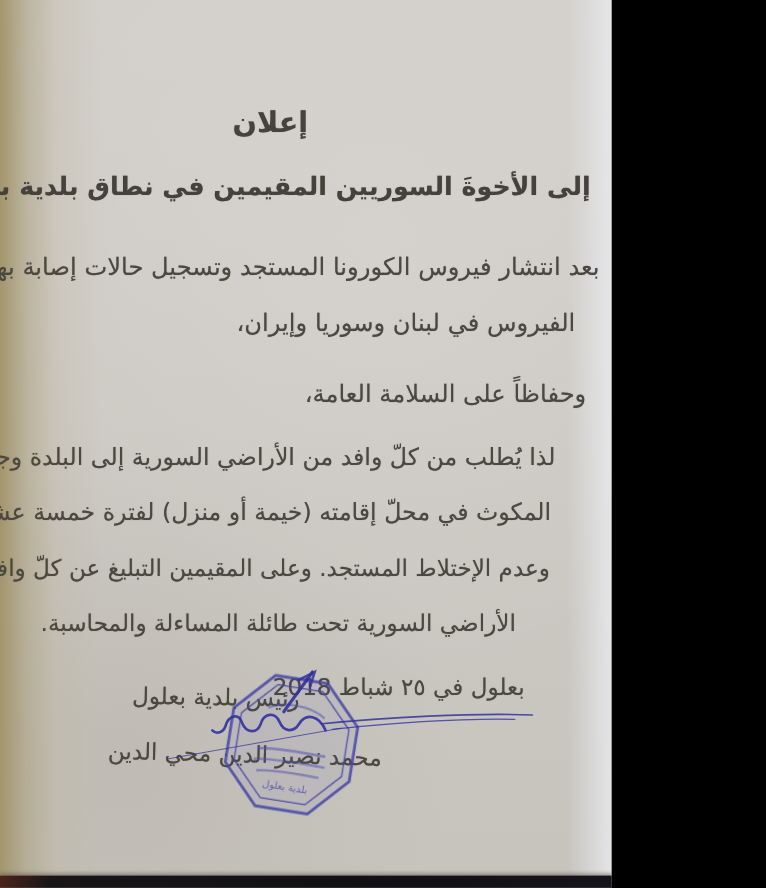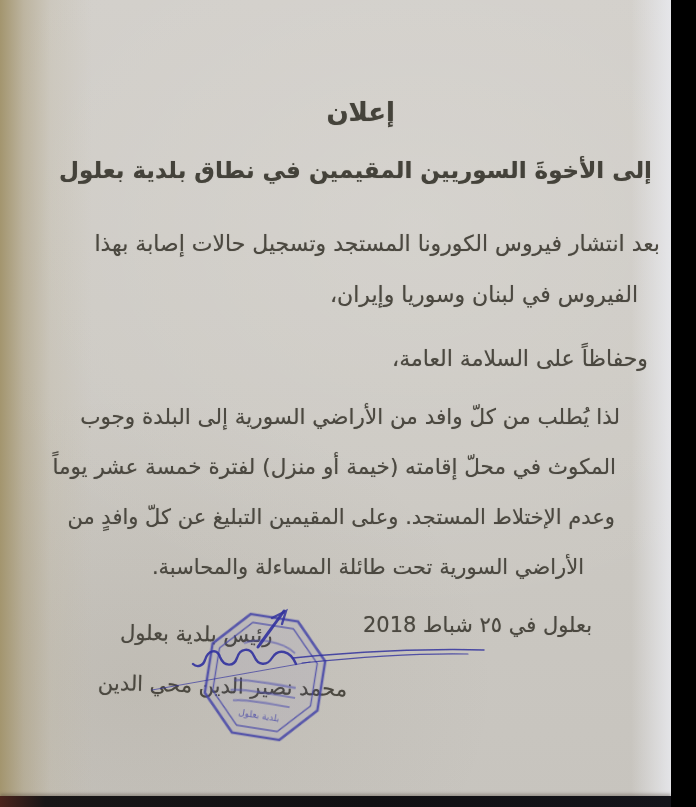--- a/index.html
+++ b/index.html
@@ -1,25 +1,24 @@
 <!DOCTYPE html>
 <html lang="ar"><head>
 <meta charset="utf-8">
 <style>
   html,body{margin:0;padding:0;background:#000;}
   .photo{
     position:relative;
-    width:624px;height:807px;
+    width:556px;height:807px;
     overflow:hidden;
     font-family:"DejaVu Sans",sans-serif;
     background:
       radial-gradient(120% 80% at 62% 28%, rgba(255,255,255,0.12), rgba(0,0,0,0) 62%),
       radial-gradient(90% 60% at 20% 85%, rgba(110,100,80,0.10), rgba(0,0,0,0) 60%),
       linear-gradient(180deg,#d2cfca 0%,#cecbc5 38%,#cac7c1 72%,#c7c4be 100%);
-    padding-left: 47px;
   }
   .edge-left{
     position:absolute;left:0;top:0;bottom:11px;width:92px;pointer-events:none;
     background:linear-gradient(90deg,#a3956e 0%,rgba(172,159,126,0.55) 26%,rgba(190,181,158,0.28) 55%,rgba(200,195,180,0) 100%);
   }
   .edge-right{
     position:absolute;right:0;top:0;bottom:11px;width:42px;pointer-events:none;
     background:linear-gradient(270deg,rgba(233,234,239,0.85) 0%,rgba(233,234,239,0) 95%);
   }
   .bottom-bar{

